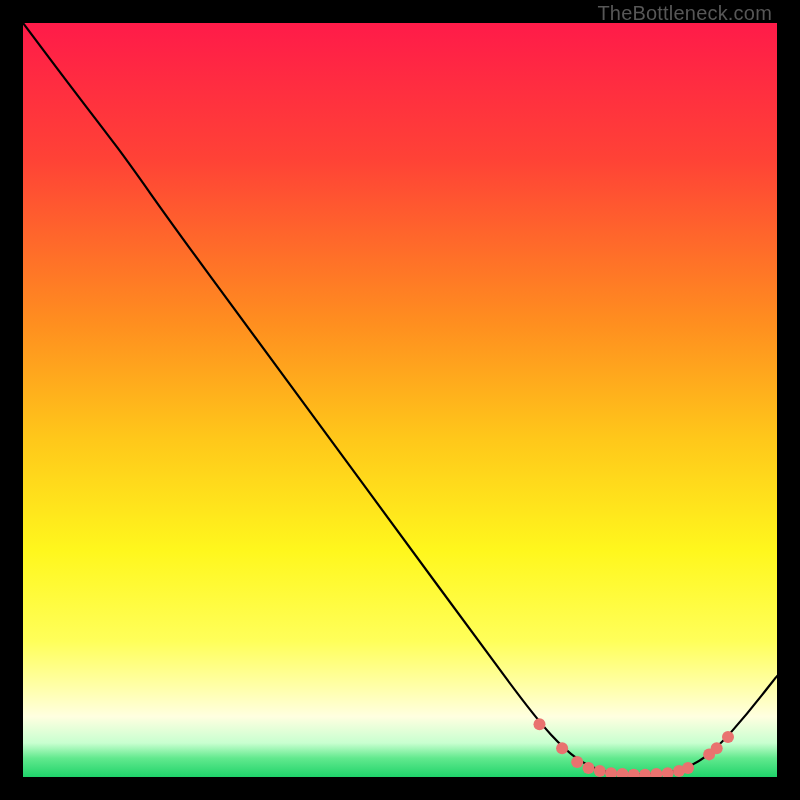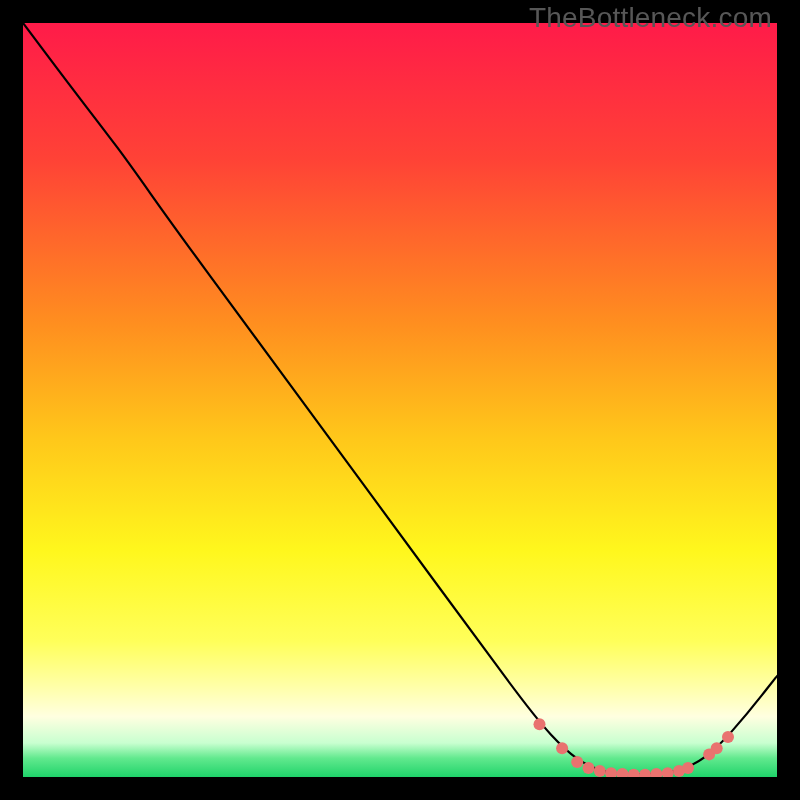--- a/index.html
+++ b/index.html
@@ -14,21 +14,21 @@
   }
   .plot {
     position: absolute;
     inset: 0;
   }
   .watermark {
     position: absolute;
     top: 2px;
     right: 28px;
     font-family: Arial, Helvetica, sans-serif;
-    font-size: 28px;
+    font-size: 20px;
     color: #575757;
     font-weight: 500;
     letter-spacing: 0.2px;
   }
   svg { display: block; }
 </style>
 </head>
 <body>
 
 <div class="frame">

